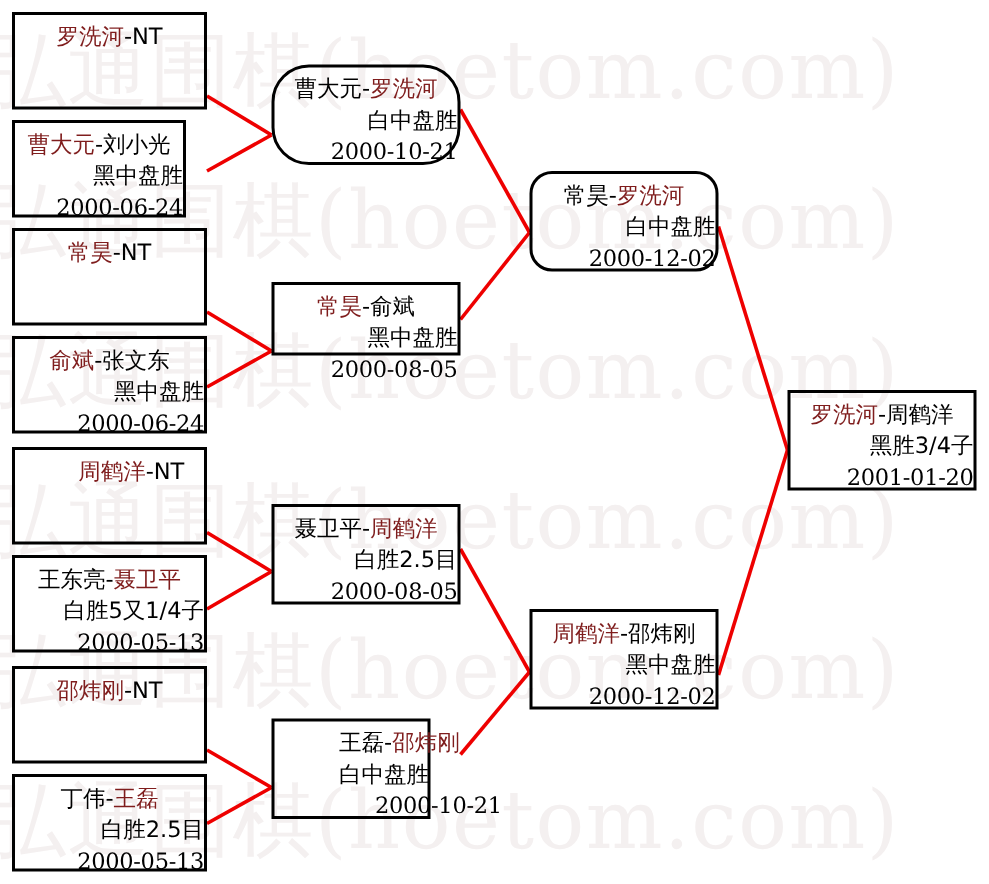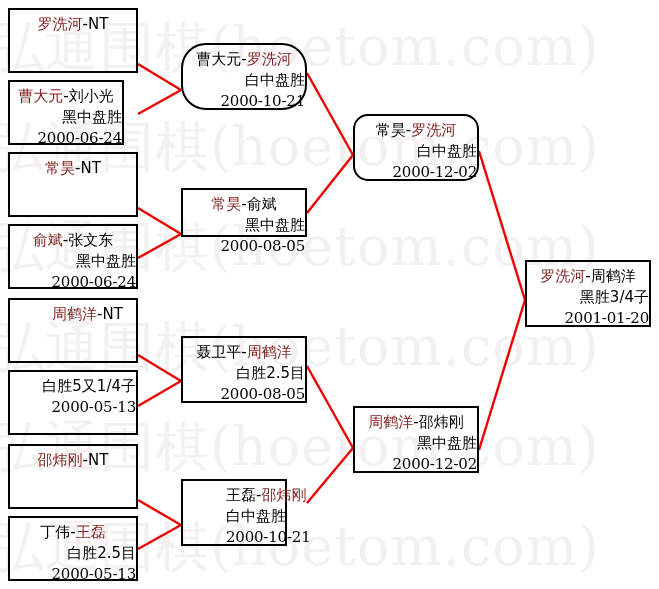--- a/index.html
+++ b/index.html
@@ -63,20 +63,21 @@
   }
   .match-box .result,
   .match-box .date {
     white-space: nowrap;
     font-size: 15px;
     text-align: right;
   }
   .match-box .date {
     font-family: "DejaVu Serif", serif;
     letter-spacing: -0.2px;
+    margin-left: 24px;
   }
   .red { color: #7f1d1d; }
   .blk { color: #000000; }
 </style>
 </head>
 <body>
 
 <div id="bracket-root">
 
   <div id="watermark-layer">
@@ -119,20 +120,21 @@
       </div>
       <div class="match-box" style="left: 8px; top: 224px; width: 130px; height: 65px; border-color: rgb(0, 0, 0);">
         <div class="players"><span class="red">俞斌</span><span class="blk">-</span><span class="blk">张文东</span></div>
         <div class="result">黑中盘胜</div>
         <div class="date">2000-06-24</div>
       </div>
       <div class="match-box" style="left: 8px; top: 298px; width: 130px; height: 65px; border-color: rgb(0, 0, 0); padding-left: 29px;">
         <div class="players"><span class="red">周鹤洋</span><span class="blk">-</span><span class="blk">NT</span></div>
       </div>
       <div class="match-box" style="left: 8px; top: 370px; width: 130px; height: 65px; border-color: rgb(0, 0, 0);">
+        <div class="players"><span class="blk">王东亮</span><span class="blk">-</span><span class="red">聂卫平</span></div>
         <div class="result">白胜5又1/4子</div>
         <div class="date">2000-05-13</div>
       </div>
       <div class="match-box" style="left: 8px; top: 444px; width: 130px; height: 65px; border-color: rgb(0, 0, 0);">
         <div class="players"><span class="red">邵炜刚</span><span class="blk">-</span><span class="blk">NT</span></div>
       </div>
       <div class="match-box" style="left: 8px; top: 516px; width: 130px; height: 65px; border-color: rgb(0, 0, 0);">
         <div class="players"><span class="blk">丁伟</span><span class="blk">-</span><span class="red">王磊</span></div>
         <div class="result">白胜2.5目</div>
         <div class="date">2000-05-13</div>

